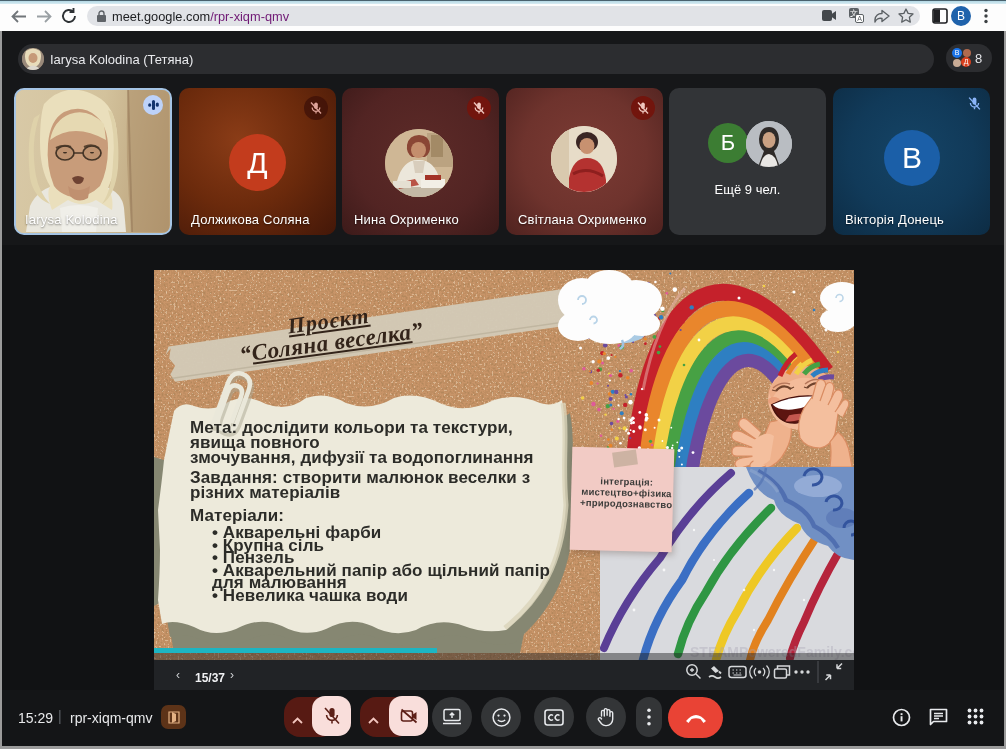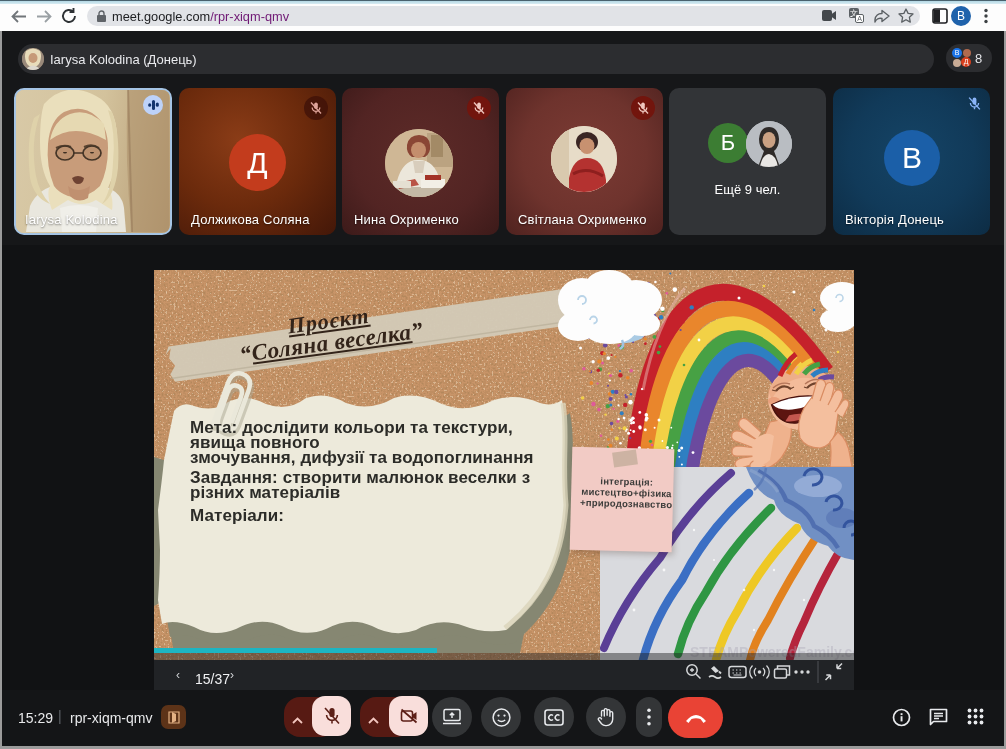--- a/index.html
+++ b/index.html
@@ -70,21 +70,21 @@
 
 <div class="abs" style="left:18px;top:44px;width:916px;height:30px;border-radius:15px;background:#2c2d30"></div>
 <div class="abs" style="left:22px;top:48px;width:22px;height:22px;border-radius:50%;overflow:hidden;background:#8a7a68">
   <svg width="22" height="22" viewBox="0 0 22 22">
       <rect width="22" height="22" fill="#99897a"></rect>
       <path d="M4 3 Q11 -2 18 3 Q20 8 18 14 Q16 19 11 19 Q6 19 4 14 Q2 8 4 3Z" fill="#e8dcba"></path>
       <ellipse cx="11" cy="10" rx="4.5" ry="5" fill="#c69a78"></ellipse>
       <path d="M5 20 Q11 15 17 20 L17 22 L5 22Z" fill="#ddd8ce"></path>
     </svg>
 </div>
-<div class="abs" style="left:50px;top:52px;color:#e9eaed;font-size:13px">Iarysa Kolodina (Донець)</div>
+<div class="abs" style="left:50px;top:52px;color:#e9eaed;font-size:13px">Iarysa Kolodina (Тетяна)</div>
 
 <div class="abs" style="left:946px;top:44px;width:46px;height:28px;border-radius:14px;background:#2c2d30"></div>
 <div class="abs" style="left:952px;top:48px;width:10px;height:10px;border-radius:50%;background:#1a73e8;color:#fff;font-size:7px;text-align:center;line-height:10px">В</div>
 <div class="abs" style="left:963px;top:49px;width:8px;height:8px;border-radius:50%;background:#b06a4e"></div>
 <div class="abs" style="left:953px;top:59px;width:8px;height:8px;border-radius:50%;background:#c9ac96"></div>
 <div class="abs" style="left:961px;top:57px;width:10px;height:10px;border-radius:50%;background:#d93f1c;color:#fff;font-size:7px;text-align:center;line-height:10px">Д</div>
 <div class="abs" style="left:975px;top:51px;color:#e4e5e8;font-size:13px">8</div>
 
 <div class="tile" style="left:14px;width:158px;border:2.5px solid #a5c4e4;background:#d5c5a2">
   <div class="abs" style="left:0;top:0;right:0;bottom:0;background:linear-gradient(100deg,#d8c9a7 0%,#d3c29c 50%,#b59a73 100%)"></div>
@@ -578,33 +578,34 @@
     <div style="font-size:23px;font-weight:bold;letter-spacing:0.5px">“<span style="text-decoration:underline">Соляна веселка</span>”</div>
   </div>
 
   <div class="abs" style="left:36px;top:150px;width:368px;font-size:17px;line-height:15px;color:#2c2c28;font-weight:bold;letter-spacing:0.1px">
     Мета: дослідити кольори та текстури, явища повного<br>змочування, дифузії та водопоглинання
     <div style="height:5px"></div>
     Завдання: створити малюнок веселки з різних матеріалів
     <div style="height:8px"></div>
     Матеріали:
     <div style="height:4px"></div>
+    <div style="margin-left:22px;line-height:12.5px">• Акварельні фарби<br>• Крупна сіль<br>• Пензель<br>• Акварельний папір або щільний папір для малювання<br>• Невелика чашка води</div>
   </div>
 
   <div class="abs" style="left:417px;top:178px;width:102px;height:103px;background:#f2cbc5;transform:rotate(1.5deg);box-shadow:2px 3px 6px rgba(60,30,20,.25)"></div>
   <div class="abs" style="left:459px;top:181px;width:24px;height:15px;background:#c0ab97;opacity:.75;transform:rotate(-8deg)"></div>
   <div class="abs" style="left:421px;top:207px;width:103px;text-align:center;font-size:9.5px;line-height:10.8px;color:#3d3d3b;font-weight:bold;transform:rotate(1.5deg);letter-spacing:0.2px">інтеграція:<br>мистецтво+фізика<br>+природознавство</div>
 
   <div class="abs" style="left:0;top:378px;width:283px;height:5px;background:#1db5c2"></div>
   <div class="abs" style="left:0;top:383px;width:700px;height:7px;background:rgba(28,29,32,0.45)"></div>
 </div>
 
 <div class="abs" style="left:154px;top:660px;width:700px;height:32px;background:#212326">
   <div class="abs" style="left:22px;top:8px;color:#cfd1d4;font-size:12px">‹</div>
-  <div class="abs" style="left:41px;top:11px;color:#f0f1f3;font-size:14px;font-weight:normal">15/37</div>
+  <div class="abs" style="left:41px;top:11px;color:#f0f1f3;font-size:12px;font-weight:bold">15/37</div>
   <div class="abs" style="left:76px;top:8px;color:#cfd1d4;font-size:12px">›</div>
 
   <svg class="abs" style="left:528px;top:0" width="172" height="32" viewBox="0 0 172 32">
     <g stroke="#d6d8da" stroke-width="1.5" fill="none">
       <circle cx="10" cy="10" r="5.2"></circle>
         <path d="M14 14 L18.5 18.5"></path>
         <path d="M10 8v4M8 10h4" stroke-width="1.3"></path>
       <path d="M32 6 L37 11 L33.5 13 L29 8.5 Z" fill="#d6d8da" stroke="none"></path>
         <path d="M37 11.5 L39 13.5" stroke-width="1.8"></path>
         <path d="M27 17 q3 -2.2 6 0 q3 2.2 6 0" stroke-width="1.6"></path>

